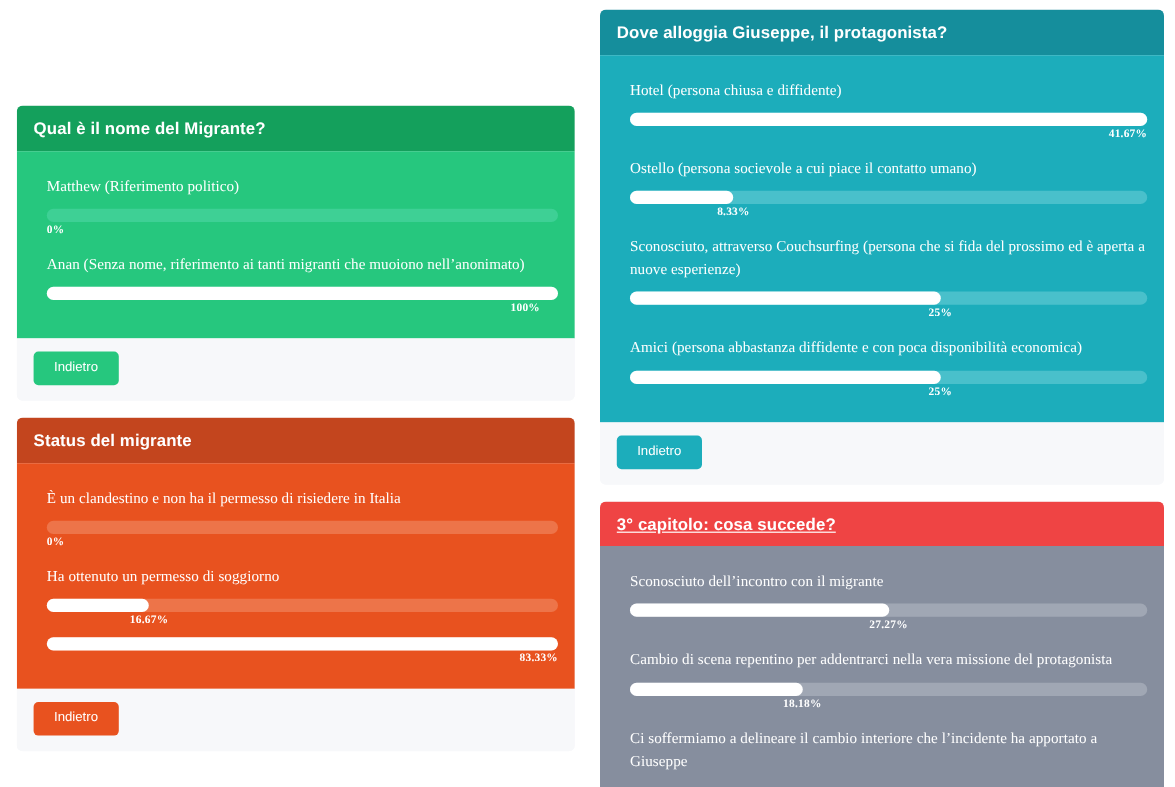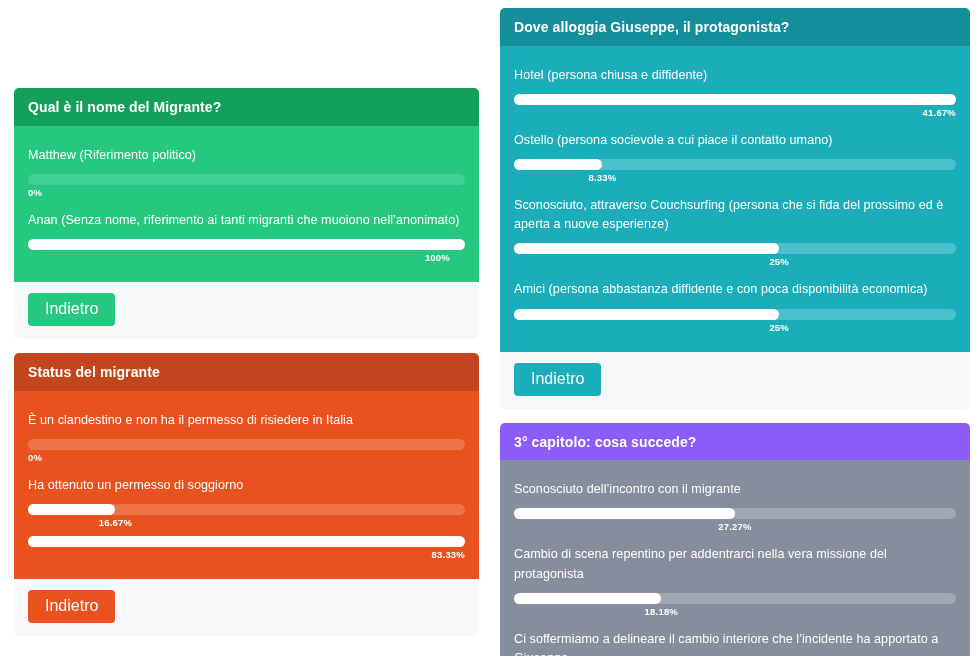--- a/index.html
+++ b/index.html
@@ -28,33 +28,34 @@
   }
   .card-header {
     padding: 11px 14px 10px 14px;
     font-size: 14px;
     font-weight: bold;
     color: #ffffff;
     letter-spacing: 0.1px;
     line-height: 1.2;
   }
   .card-body {
-    padding: 12px 14px 14px 14px;
+    padding: 12px 14px 14px 25px;
+    font-family: Liberation Serif, serif;
   }
   .card-footer {
     background: #f7f8fa;
     padding: 11px 14px 13px 14px;
   }
   .back-button {
     display: inline-block;
     border: none;
     border-radius: 4px;
     color: #ffffff;
     font-family: "Liberation Sans", sans-serif;
-    font-size: 16px;
+    font-size: 11px;
     padding: 8px 17px 9px 17px;
     cursor: pointer;
     line-height: 1;
   }
 
   .option { margin-bottom: 3px; }
   .option:last-child { margin-bottom: 0; }
   .option-label {
     color: #ffffff;
     font-size: 12.6px;
@@ -100,21 +101,21 @@
   .theme-orange .card-header { background: #c3451e; }
   .theme-orange .card-body   { background: #e8521f; }
   .theme-orange .bar-track   { background: #ed7449; }
   .theme-orange .back-button { background: #e8521f; }
   
   .theme-teal   .card-header { background: #158e9c; }
   .theme-teal   .card-body   { background: #1cadbb; }
   .theme-teal   .bar-track   { background: #49c0cb; }
   .theme-teal   .back-button { background: #1cadbb; }
   
-  .theme-gray   .card-header { background: #8b5cf6; }
+  .theme-gray   .card-header { background: #ef4444; text-decoration: underline; }
   .theme-gray   .card-body   { background: #868e9e; }
   .theme-gray   .bar-track   { background: #a0a7b4; }
 </style>
 </head>
 <body>
 
 <div id="app">
   <div class="column" id="col-left" style="padding-top: 88px;">
       <div class="card theme-green">
         <div class="card-header">Qual è il nome del Migrante?</div>

